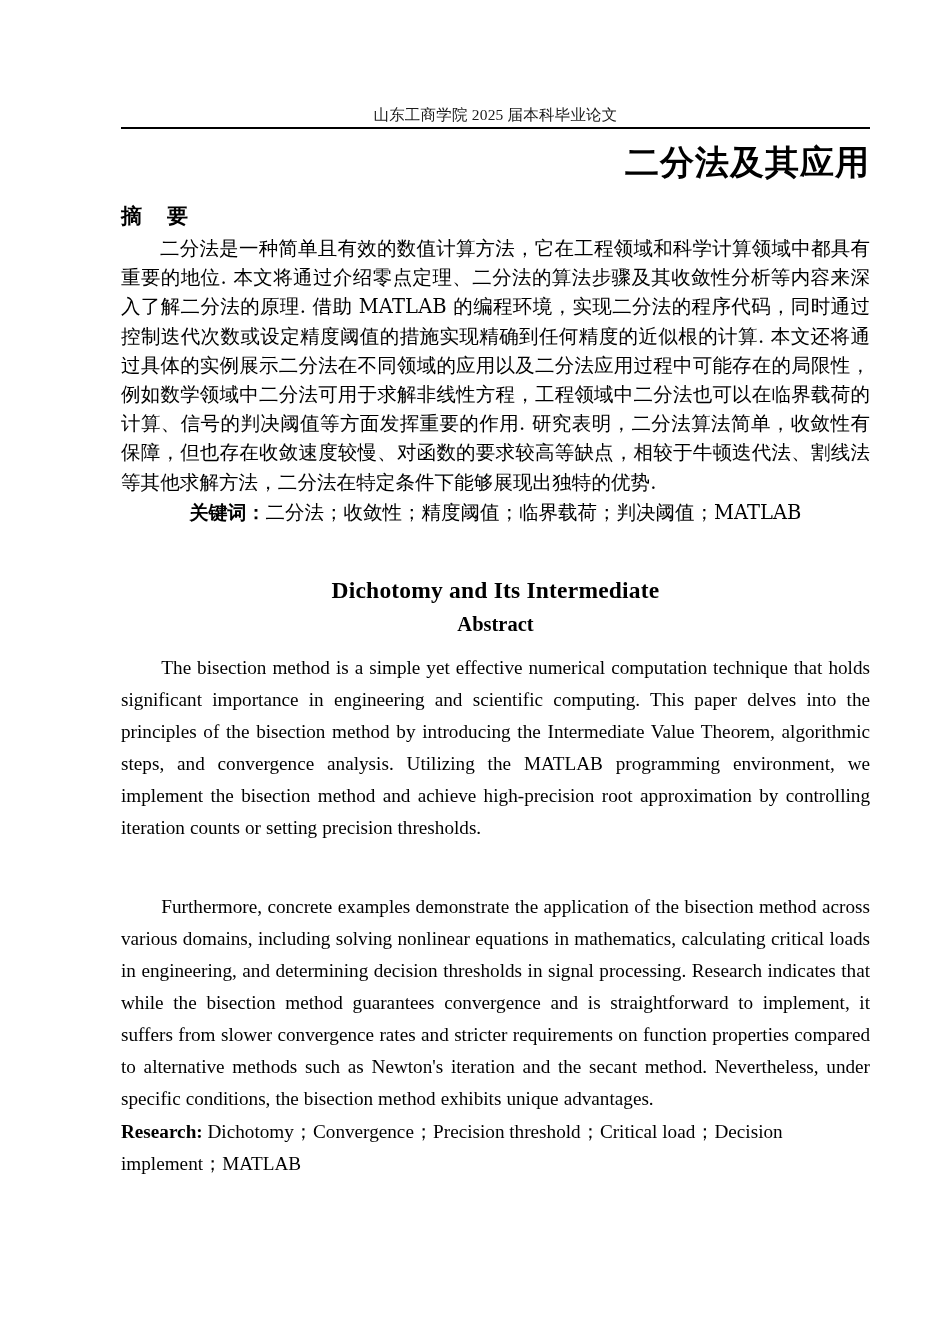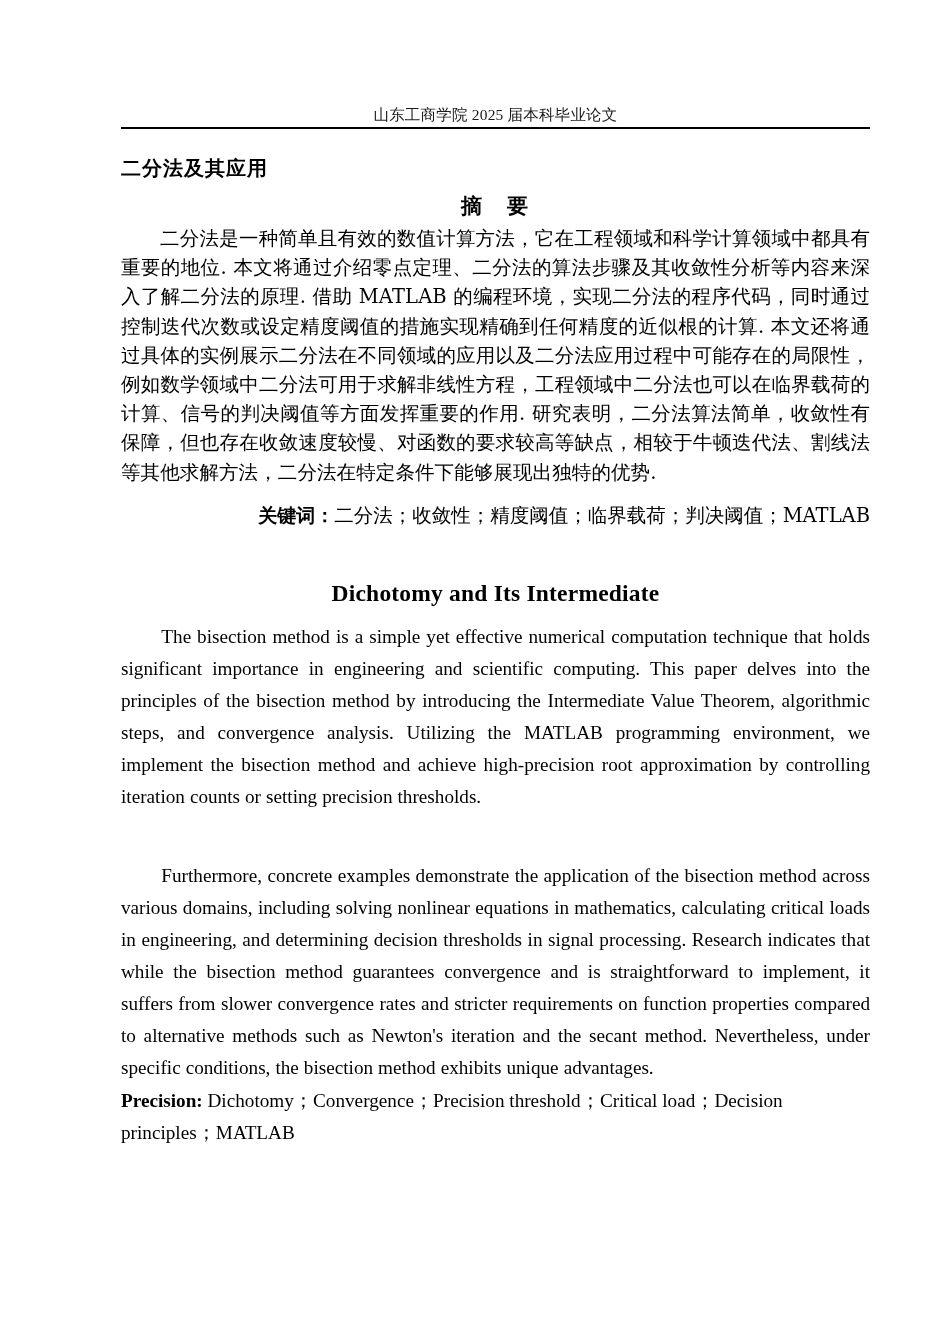--- a/index.html
+++ b/index.html
@@ -50,55 +50,55 @@
 
   
   .content {
     position: absolute;
     left: 113px;
     top: 140px;
     width: 749px;
   }
 
   .cn-title {
-    text-align: left;
+    text-align: right;
     font-family: "DejaVu Sans", "Liberation Sans", sans-serif;
-    font-size: 20px;
+    font-size: 34px;
     font-weight: 600;
     line-height: 40px;
     letter-spacing: 1px;
-    margin-top: 8px;
+    margin-top: 2px;
   }
 
   .cn-abstract-heading {
-    text-align: center;
+    text-align: left;
     font-family: "DejaVu Sans", "Liberation Sans", sans-serif;
     font-size: 21px;
     font-weight: 700;
     line-height: 36px;
     letter-spacing: 2px;
-    margin-top: 0;
+    margin-top: 16px;
   }
 
   .cn-body {
     font-family: "DejaVu Serif", "Liberation Serif", serif;
     font-size: 19.5px;
     line-height: 29.2px;
     text-align: justify;
     text-justify: inter-ideograph;
     text-indent: 2em;
     letter-spacing: 0.1px;
   }
 
   .cn-keywords {
-    margin-top: 14px;
+    margin-top: 1px;
     font-family: "DejaVu Serif", "Liberation Serif", serif;
     font-size: 19.5px;
     line-height: 29.2px;
-    text-align: right;
+    text-align: center;
   }
   .cn-keywords .kw-label {
     font-family: "DejaVu Sans", "Liberation Sans", sans-serif;
     font-weight: 700;
     font-size: 19px;
   }
 
   .en-title {
     text-align: center;
     font-family: "Liberation Serif", "DejaVu Serif", serif;
@@ -159,23 +159,24 @@
     <div class="cn-abstract-heading">摘　要</div>
 
     <div class="cn-body">二分法是一种简单且有效的数值计算方法，它在工程领域和科学计算领域中都具有重要的地位. 本文将通过介绍零点定理、二分法的算法步骤及其收敛性分析等内容来深入了解二分法的原理. 借助 MATLAB 的编程环境，实现二分法的程序代码，同时通过控制迭代次数或设定精度阈值的措施实现精确到任何精度的近似根的计算. 本文还将通过具体的实例展示二分法在不同领域的应用以及二分法应用过程中可能存在的局限性，例如数学领域中二分法可用于求解非线性方程，工程领域中二分法也可以在临界载荷的计算、信号的判决阈值等方面发挥重要的作用. 研究表明，二分法算法简单，收敛性有保障，但也存在收敛速度较慢、对函数的要求较高等缺点，相较于牛顿迭代法、割线法等其他求解方法，二分法在特定条件下能够展现出独特的优势.</div>
 
     <div class="cn-keywords">
       <span class="kw-label">关键词：</span><span>二分法；收敛性；精度阈值；临界载荷；判决阈值；MATLAB</span>
     </div>
 
     <div class="en-title">Dichotomy and Its Intermediate</div>
 
+    <div class="en-abstract-heading">Abstract</div>
 
     <div class="en-body">The bisection method is a simple yet effective numerical computation technique that holds significant importance in engineering and scientific computing. This paper delves into the principles of the bisection method by introducing the Intermediate Value Theorem, algorithmic steps, and convergence analysis. Utilizing the MATLAB programming environment, we implement the bisection method and achieve high-precision root approximation by controlling iteration counts or setting precision thresholds.</div>
 
     <div class="en-body second-para">Furthermore, concrete examples demonstrate the application of the bisection method across various domains, including solving nonlinear equations in mathematics, calculating critical loads in engineering, and determining decision thresholds in signal processing. Research indicates that while the bisection method guarantees convergence and is straightforward to implement, it suffers from slower convergence rates and stricter requirements on function properties compared to alternative methods such as Newton's iteration and the secant method. Nevertheless, under specific conditions, the bisection method exhibits unique advantages.</div>
 
     <div class="en-keywords">
-      <span class="kw-label">Precision:</span><span> Dichotomy；Convergence；Precision threshold；Critical load；Decision principles；MATLAB</span>
+      <span class="kw-label">Research:</span><span> Dichotomy；Convergence；Precision threshold；Critical load；Decision implement；MATLAB</span>
     </div>
 
   </div>
 </div>
 
 </body></html>

